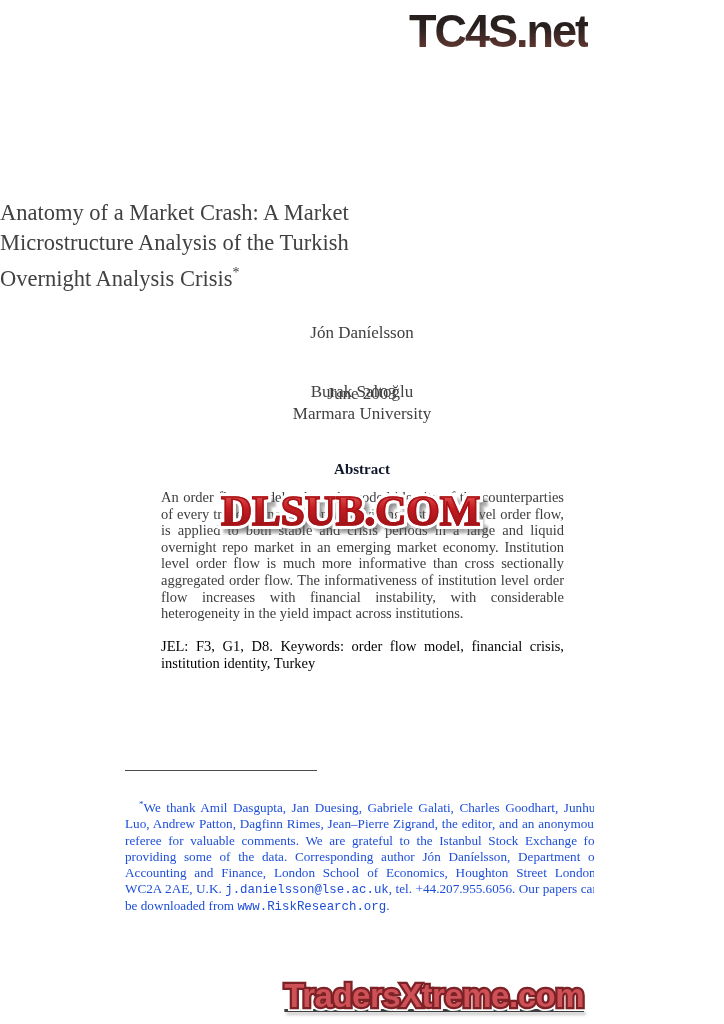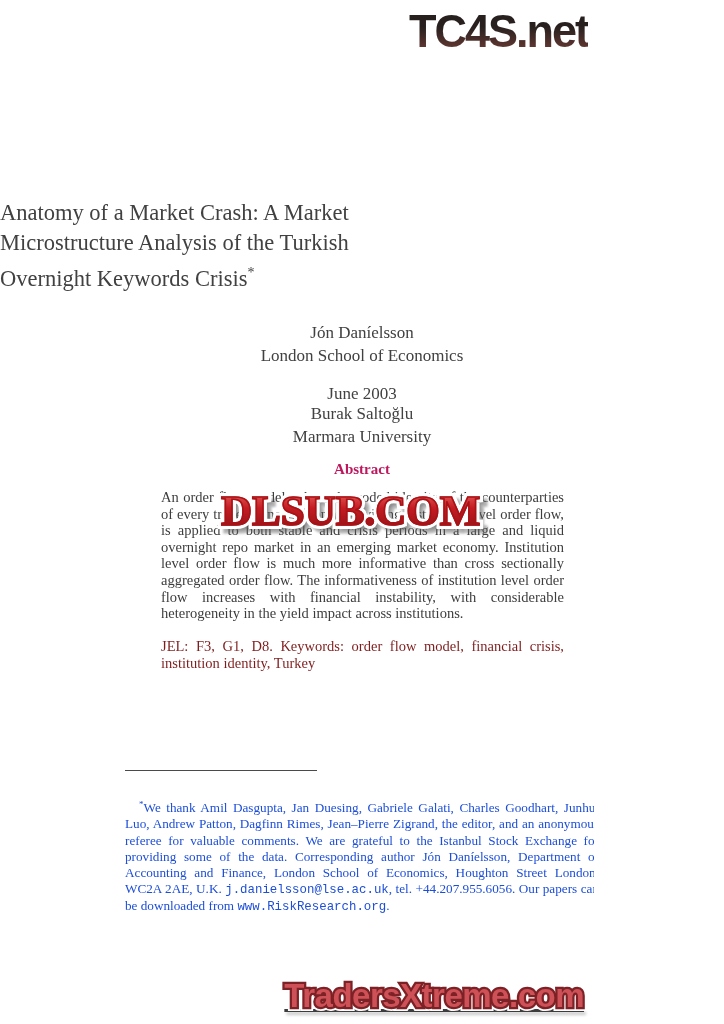--- a/index.html
+++ b/index.html
@@ -45,39 +45,39 @@
     font-size: 17px;
     color: #414141;
   }
 
   .abstract-heading {
     position: absolute;
     top: 461px; left: 0; width: 724px;
     text-align: center;
     font-size: 15px;
     font-weight: bold;
-    color: #be185d;
+    color: #0f172a;
   }
 
   .abstract-body {
     position: absolute;
     top: 489px; left: 161px; width: 403px;
     font-size: 14.5px;
     line-height: 16.6px;
     text-align: justify;
     color: #3d3d3d;
   }
 
   .jel-par {
     position: absolute;
     top: 638px; left: 161px; width: 403px;
     font-size: 14.5px;
     line-height: 16.6px;
     text-align: justify;
-    color: #7f1d1d;
+    color: #000000;
   }
 
   .footnote-rule {
     position: absolute;
     top: 770px; left: 125px;
     width: 192px; height: 1px;
     background: #4a4a4a;
   }
   .footnote {
     position: absolute;
@@ -148,27 +148,26 @@
 <div class="page">
 
   <div class="wm wm-tc4s">
     <span class="layer-white">TC4S.net</span>
     <span class="layer-fill" style="background-image: linear-gradient(rgb(39, 32, 31) 40%, rgb(125, 66, 58) 100%);">TC4S.net</span>
   </div>
 
   <div class="title-block">
     <div>Anatomy of a Market Crash: A Market</div>
     <div>Microstructure Analysis of the Turkish</div>
-    <div><span>Overnight Keywords Crisis</span><sup>*</sup></div>
+    <div><span>Overnight Analysis Crisis</span><sup>*</sup></div>
   </div>
 
   <div class="authors-row">
     <div class="author">
       <div>Jón Daníelsson</div>
-      <div>London School of Economics</div>
     </div>
     <div class="author">
       <div>Burak Saltoğlu</div>
       <div>Marmara University</div>
     </div>
   </div>
 
   <div class="date-line">June 2003</div>
 
   <div class="abstract-heading">Abstract</div>

